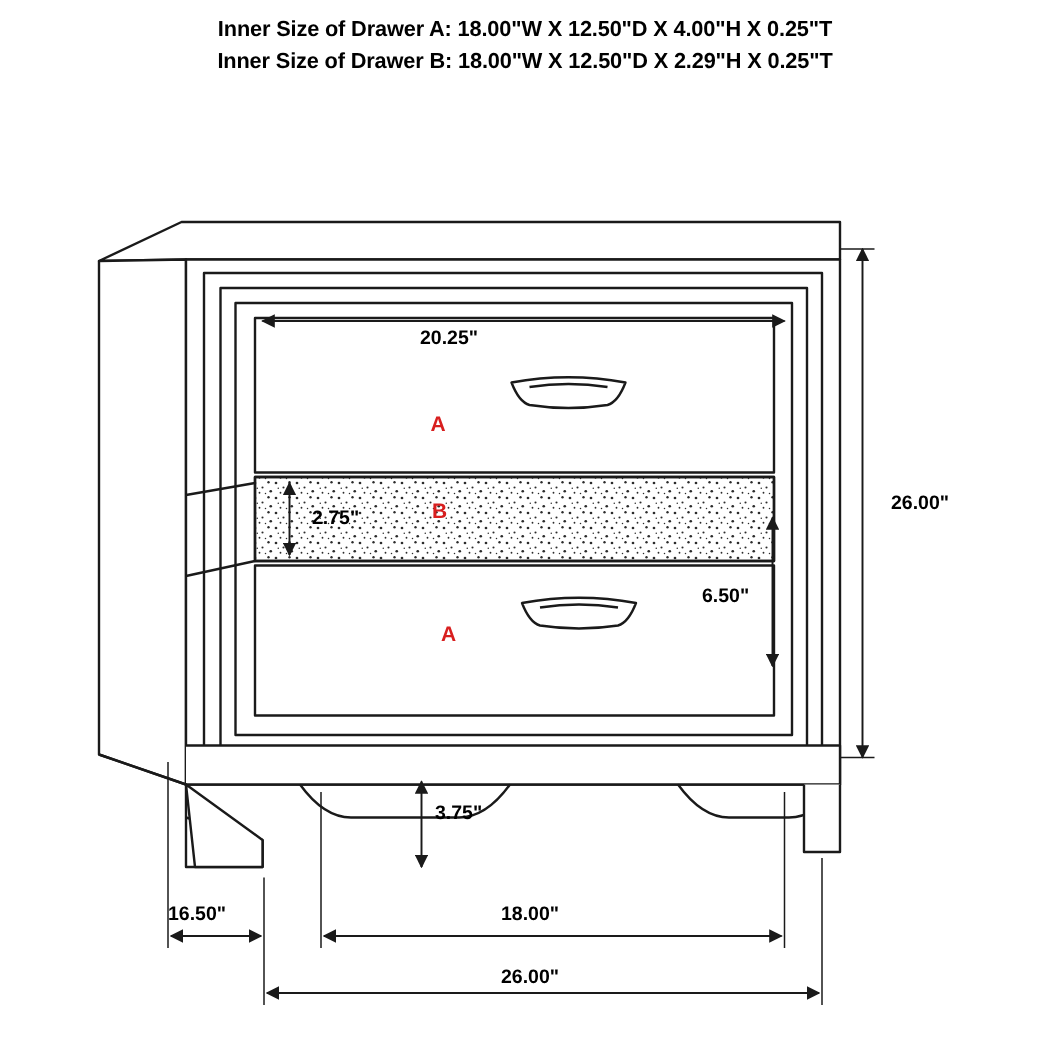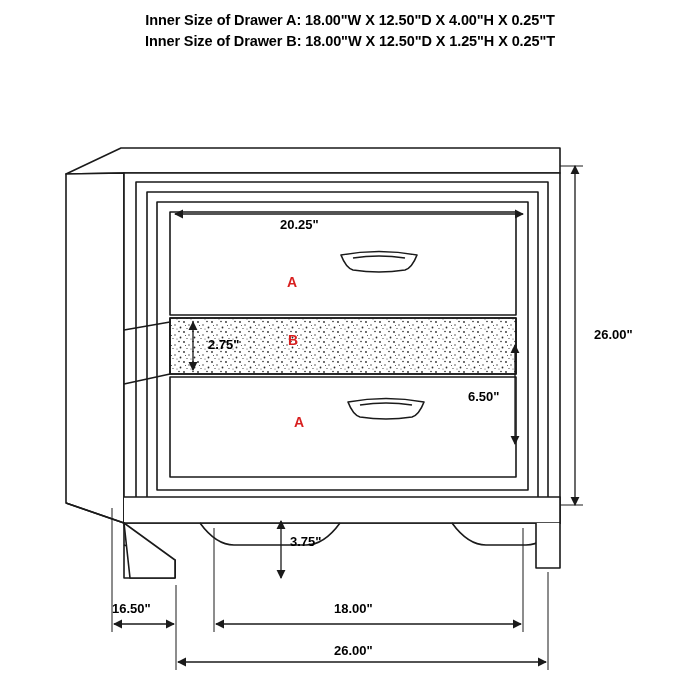--- a/index.html
+++ b/index.html
@@ -54,21 +54,21 @@
     white-space: nowrap;
   }
 </style>
 </head>
 <body>
 
 <div id="sheet">
 
   <div class="header">
     <div class="line">Inner Size of Drawer A: 18.00"W X 12.50"D X 4.00"H X 0.25"T</div>
-    <div class="line">Inner Size of Drawer B: 18.00"W X 12.50"D X 1.25"H X 0.25"T</div>
+    <div class="line">Inner Size of Drawer B: 18.00"W X 12.50"D X 2.29"H X 0.25"T</div>
   </div>
 
   <svg id="figure" viewBox="0 0 700 700">
     <defs>
       <pattern id="speckle" width="14" height="10" patternUnits="userSpaceOnUse">
         <rect width="14" height="10" fill="#ffffff"></rect>
         <circle cx="2" cy="2" r="0.9" fill="#2b2b2b"></circle>
         <circle cx="7" cy="5" r="0.7" fill="#2b2b2b"></circle>
         <circle cx="11" cy="1.5" r="0.8" fill="#2b2b2b"></circle>
         <circle cx="5" cy="8.5" r="0.6" fill="#2b2b2b"></circle>

